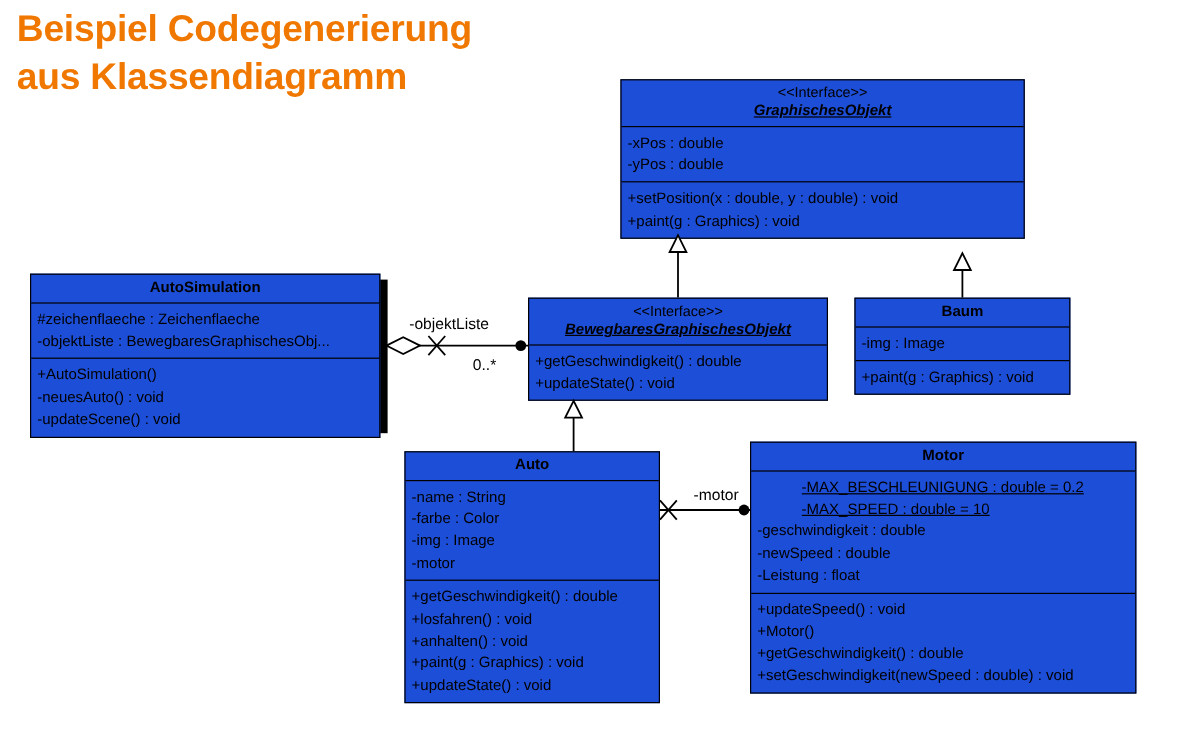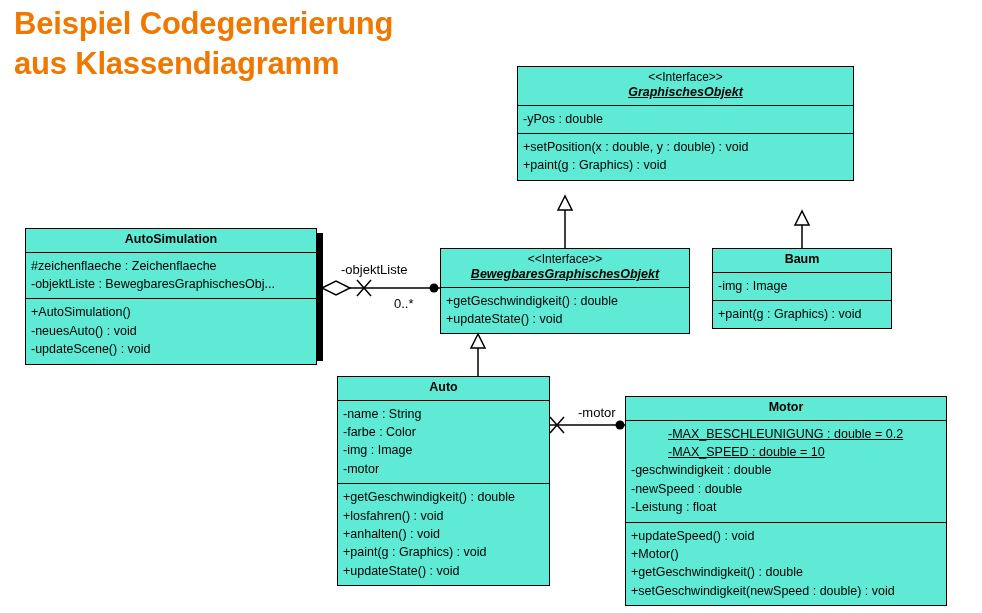--- a/index.html
+++ b/index.html
@@ -25,21 +25,21 @@
     font-size: 31px;
     font-weight: bold;
     line-height: 1.30;
     letter-spacing: -0.2px;
     white-space: pre-line;
   }
   .umlclass {
     position: absolute;
     box-sizing: border-box;
     border: 1.5px solid #000;
-    background: #5eead4;
+    background: #1d4ed8;
   }
   .cls-head {
     text-align: center;
     font-size: 12.5px;
     padding: 3px 4px 4px 4px;
     line-height: 1.25;
   }
   .cls-head .stereo {
     font-weight: normal;
     font-style: normal;
@@ -92,20 +92,21 @@
 
   <div id="title">Beispiel Codegenerierung
 aus Klassendiagramm</div>
 
   <div class="umlclass" style="left:517px; top:66px; width:337px;">
     <div class="cls-head">
       <span class="stereo">&lt;&lt;Interface&gt;&gt;</span>
       <span class="cname italic">GraphischesObjekt</span>
     </div>
     <div class="cls-sec">
+      <div class="row">-xPos : double</div>
       <div class="row">-yPos : double</div>
     </div>
     <div class="cls-sec">
       <div class="row italic">+setPosition(x : double, y : double) : void</div>
       <div class="row italic">+paint(g : Graphics) : void</div>
     </div>
   </div>
 
   <div class="shadow" style="left:31px; top:233px; width:292px; height:128px;"></div>
   <div class="umlclass" style="left:25px; top:228px; width:292px;">
@@ -158,21 +159,21 @@
     </div>
     <div class="cls-sec">
       <div class="row">+getGeschwindigkeit() : double</div>
       <div class="row">+losfahren() : void</div>
       <div class="row">+anhalten() : void</div>
       <div class="row">+paint(g : Graphics) : void</div>
       <div class="row">+updateState() : void</div>
     </div>
   </div>
 
-  <div class="umlclass" style="left:625px; top:396px; width:322px;">
+  <div class="umlclass" style="left:625px; top:368px; width:322px;">
     <div class="cls-head">
       <span class="cname">Motor</span>
     </div>
     <div class="cls-sec">
       <div class="row underline">-MAX_BESCHLEUNIGUNG : double = 0.2</div>
       <div class="row underline">-MAX_SPEED : double = 10</div>
       <div class="row">-geschwindigkeit : double</div>
       <div class="row">-newSpeed : double</div>
       <div class="row">-Leistung : float</div>
     </div>

